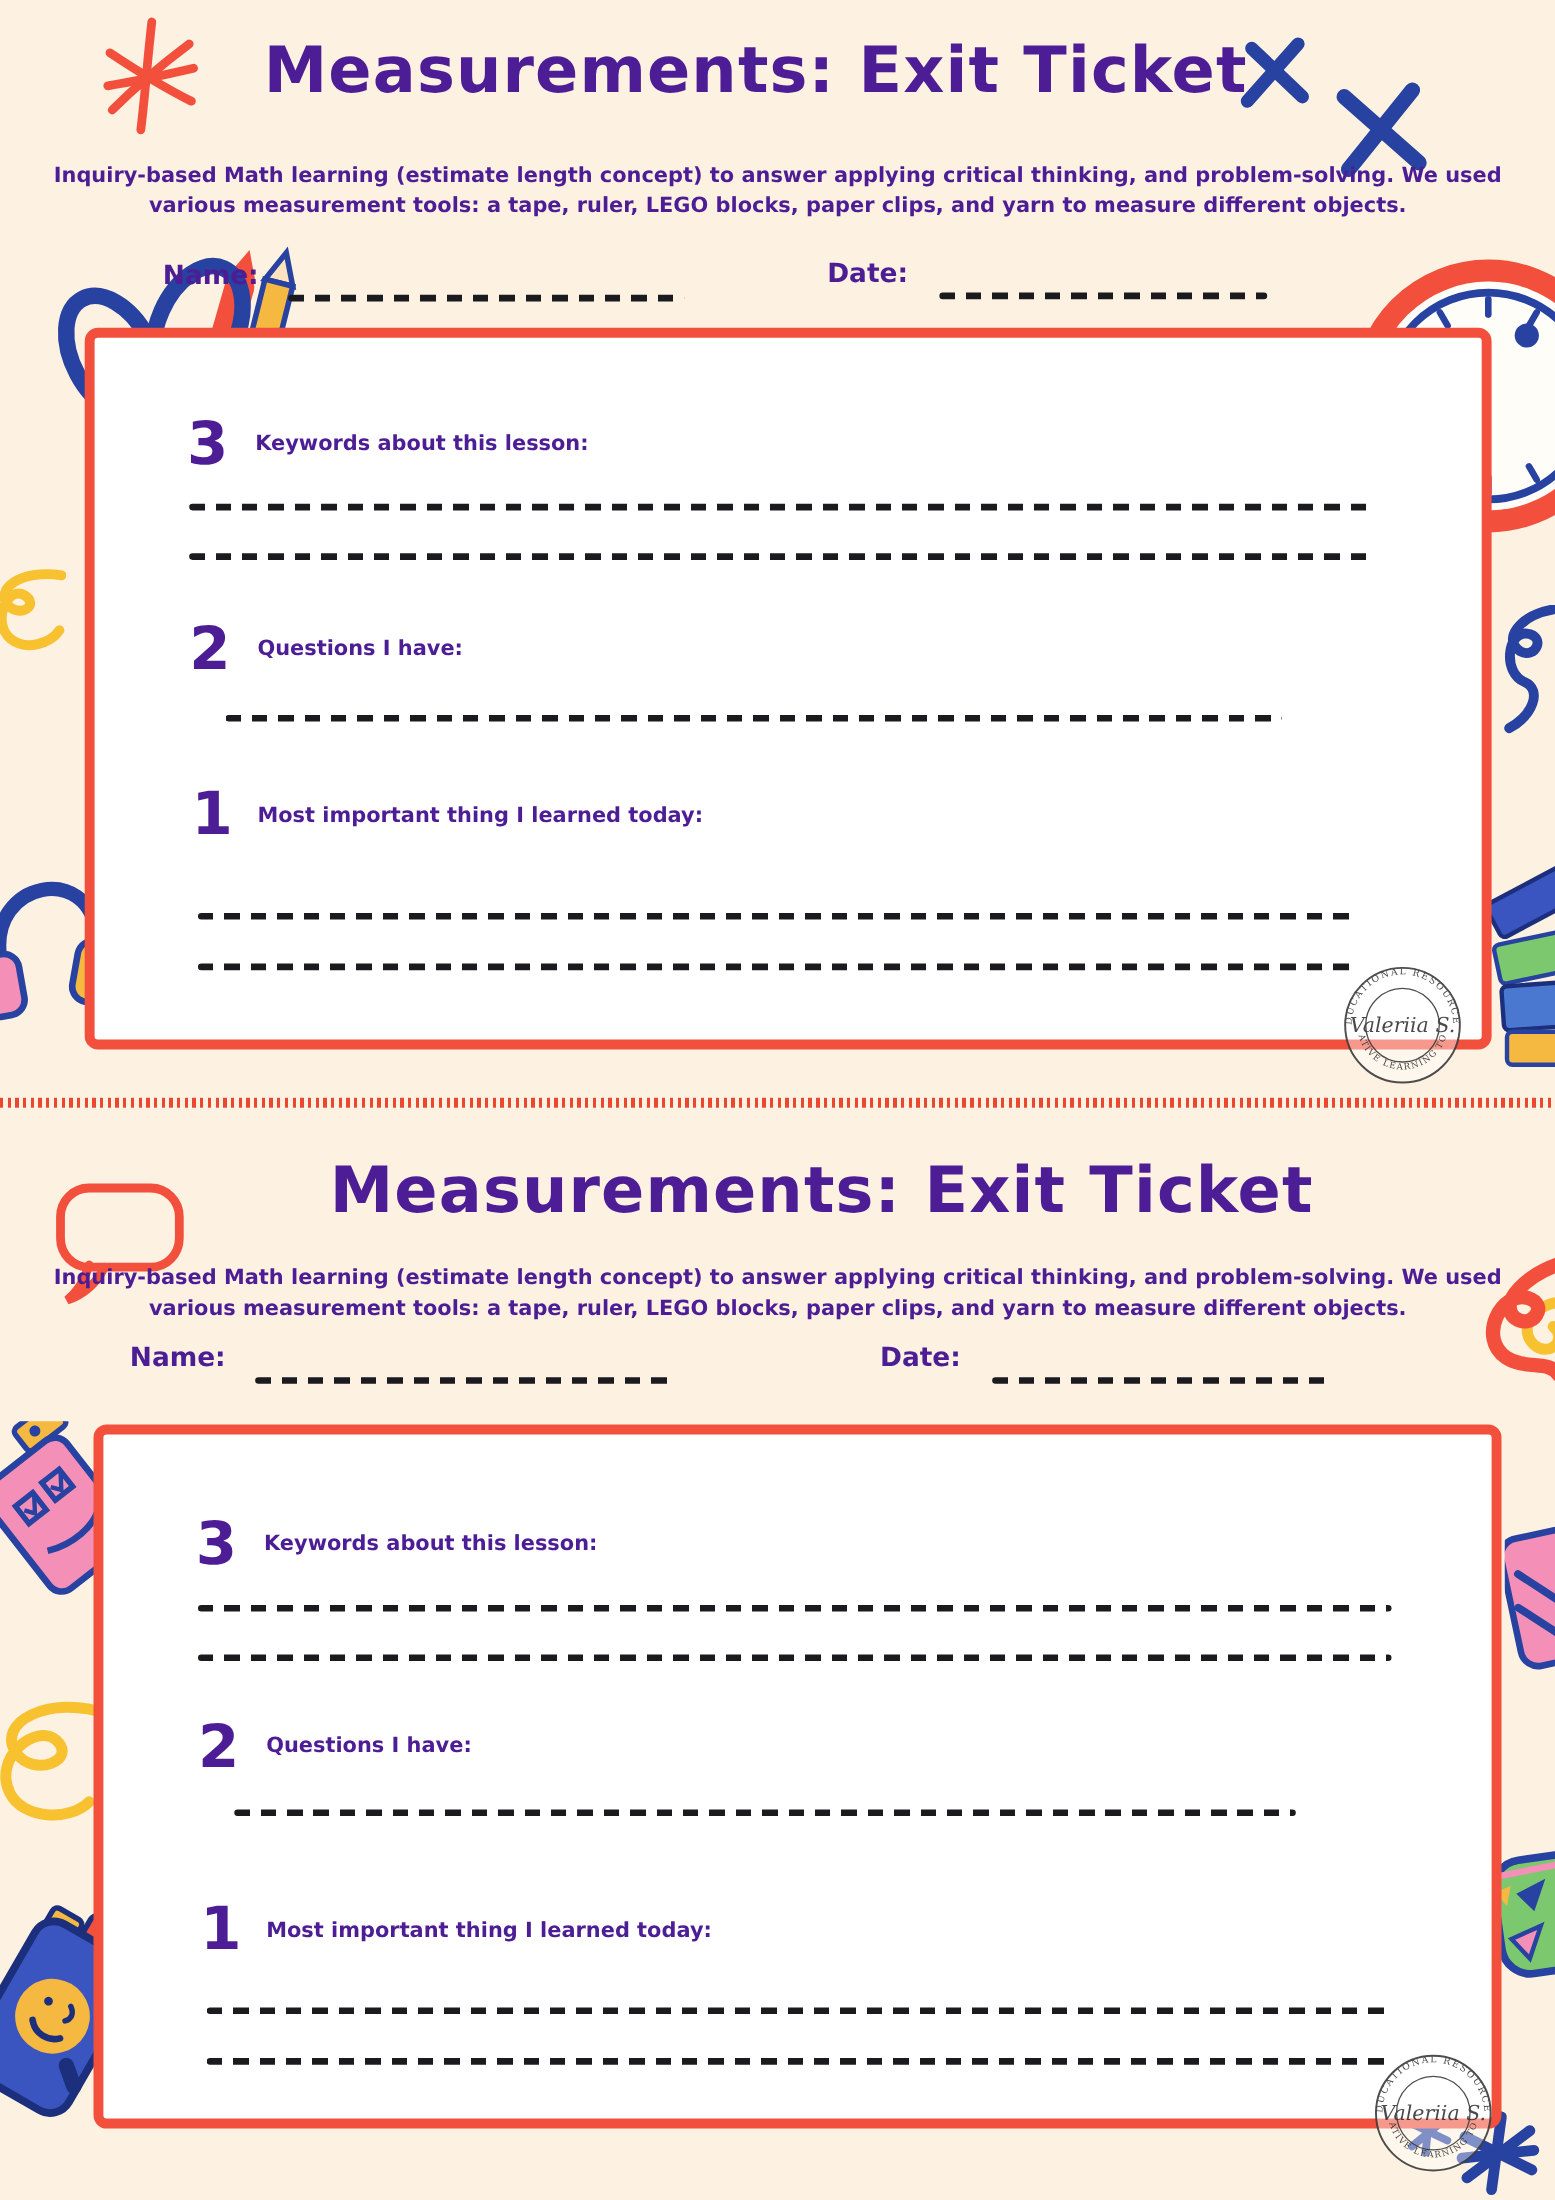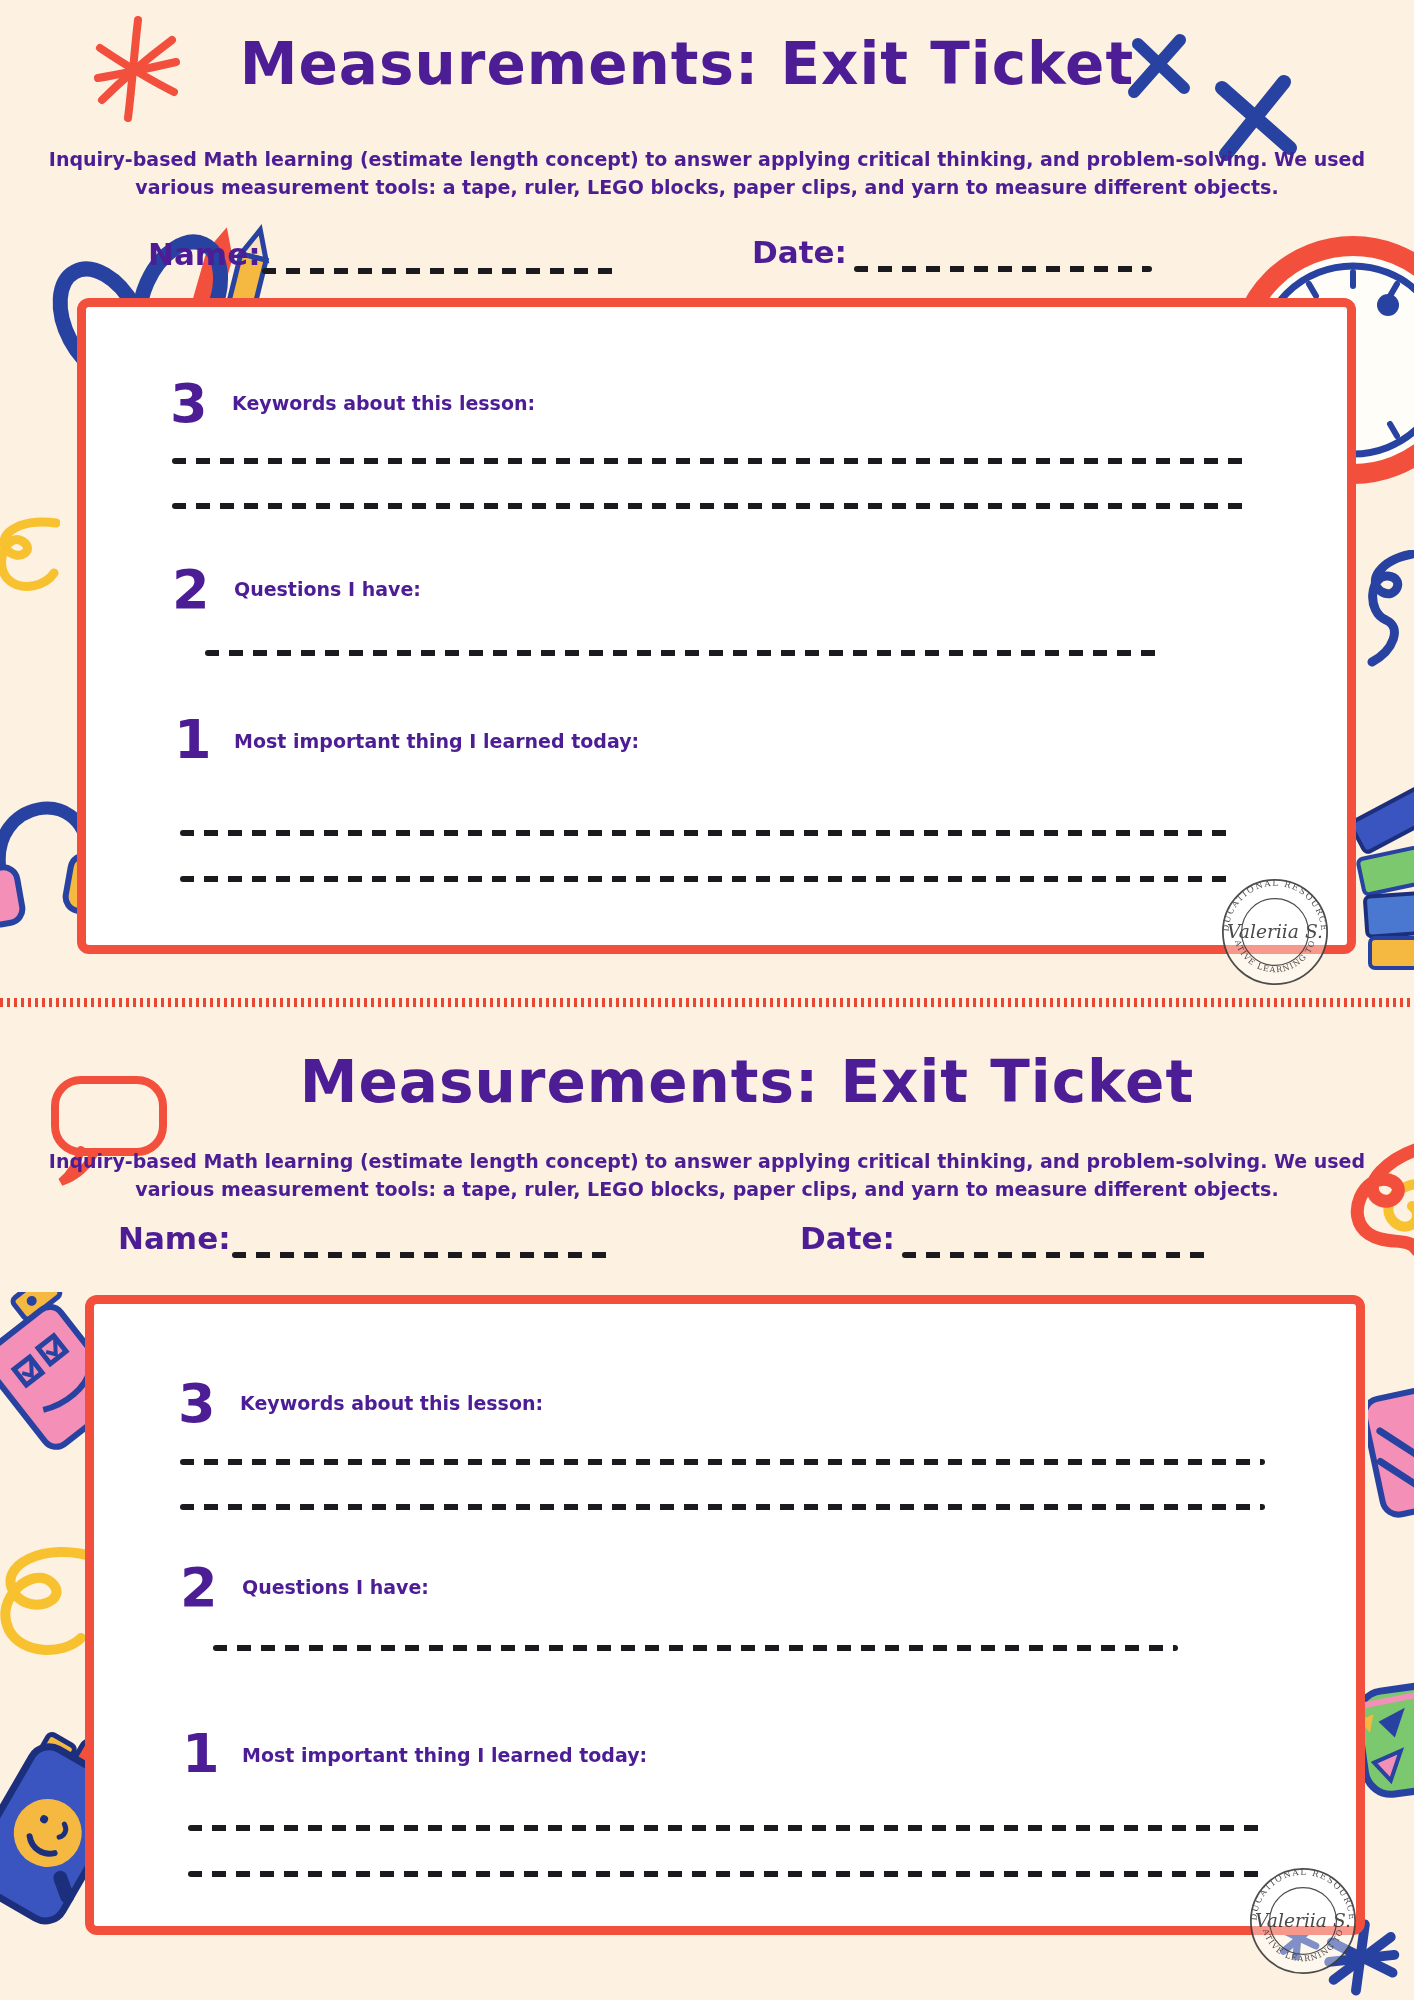--- a/index.html
+++ b/index.html
@@ -5,21 +5,21 @@
   html,body{margin:0;padding:0;background:#fdf1e1;}
   .page{position:relative;width:1414px;height:2000px;background:#fdf1e1;overflow:hidden;
         font-family:"DejaVu Sans",sans-serif;color:#4c1d95;}
   .deco{position:absolute;z-index:1;}
   .box{position:absolute;background:#ffffff;border:9px solid #f2503c;border-radius:12px;
        box-sizing:border-box;z-index:2;}
   .title{position:absolute;width:1414px;text-align:center;font-weight:bold;font-size:58px;
          letter-spacing:1px;z-index:3;white-space:nowrap;}
   .subline{position:absolute;width:1414px;text-align:center;font-weight:bold;font-size:19px;
            z-index:3;white-space:nowrap;}
-  .fieldlabel{position:absolute;font-weight:bold;font-size:31px;z-index:3;white-space:nowrap;}
+  .fieldlabel{position:absolute;font-weight:bold;font-size:24px;z-index:3;white-space:nowrap;}
   .writeline{position:absolute;height:6px;border-radius:3px;z-index:3;
              background:repeating-linear-gradient(90deg,#1a1a1f 0 14px,transparent 14px 24px);}
   .num{position:absolute;font-weight:bold;font-size:54px;z-index:3;}
   .prompt{position:absolute;font-weight:bold;font-size:19px;z-index:3;white-space:nowrap;}
   .perforation{position:absolute;left:0;width:1414px;height:9px;z-index:1;
                background:repeating-linear-gradient(90deg,#ea4630 0 3px,transparent 3px 7px);}
   .stamp{position:absolute;z-index:5;opacity:0.92;}
   svg{display:block;}
 </style>
 </head>

